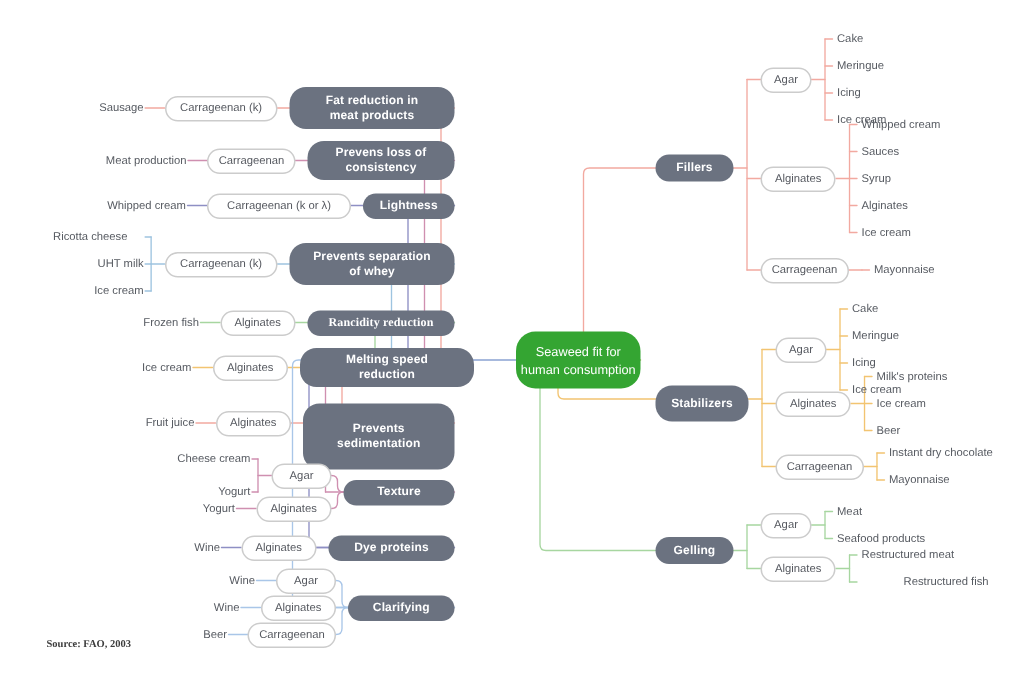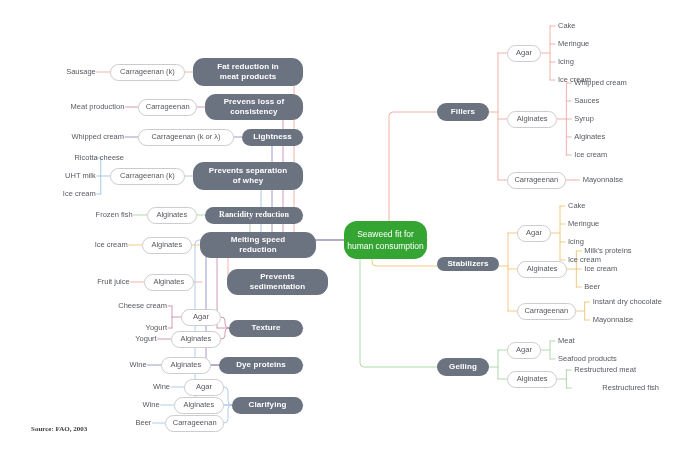--- a/index.html
+++ b/index.html
@@ -213,39 +213,39 @@
       </div>
       <div class="node pill" style="left: 138px; top: 128.5px; width: 96px; height: 17px;">Carrageenan (k or λ)</div>
       <div class="leaf r" style="right: 553px; top: 133px;">Whipped cream</div>
       <div class="node slate two" style="left: 193px; top: 162px; width: 110px; height: 28px;">
         <div>
           <div>Prevents separation</div>
           <div>of whey</div>
         </div>
       </div>
       <div class="node pill" style="left: 109.75px; top: 167.5px; width: 75.25px; height: 17px;">Carrageenan (k)</div>
-      <div class="leaf r" style="right: 553px; top: 154px;">Ricotta cheese</div>
+      <div class="leaf r" style="right: 592px; top: 154px;">Ricotta cheese</div>
       <div class="leaf r" style="right: 581.25px; top: 172px;">UHT milk</div>
       <div class="leaf r" style="right: 581.25px; top: 190px;">Ice cream</div>
       <div class="node slate" style="left: 205px; top: 206.5px; width: 98px; height: 17px; font-family: Liberation Serif, serif;">
         <div>
           <div>Rancidity reduction</div>
         </div>
       </div>
       <div class="node pill" style="left: 146.65px; top: 206.5px; width: 50.35px; height: 17px;">Alginates</div>
       <div class="leaf r" style="right: 544.35px; top: 211px;">Frozen fish</div>
       <div class="node slate two" style="left: 200px; top: 232px; width: 116px; height: 26px;">
         <div>
           <div>Melting speed</div>
           <div>reduction</div>
         </div>
       </div>
       <div class="node pill" style="left: 141.65px; top: 236.5px; width: 50.35px; height: 17px;">Alginates</div>
       <div class="leaf r" style="right: 549.35px; top: 241px;">Ice cream</div>
-      <div class="node slate two" style="left: 202px; top: 269px; width: 101px; height: 26px; margin-left: 25px;">
+      <div class="node slate two" style="left: 202px; top: 269px; width: 101px; height: 44px;">
         <div>
           <div>Prevents</div>
           <div>sedimentation</div>
         </div>
       </div>
       <div class="node pill" style="left: 143.65px; top: 273.5px; width: 50.35px; height: 17px;">Alginates</div>
       <div class="leaf r" style="right: 547.35px; top: 278px;">Fruit juice</div>
       <div class="node slate" style="left: 229px; top: 319.5px; width: 74px; height: 17px;">
         <div>
           <div>Texture</div>
@@ -287,21 +287,21 @@
       <div class="leaf" style="left: 558px; top: 58px;">Icing</div>
       <div class="leaf" style="left: 558px; top: 76px;">Ice cream</div>
       <div class="node pill" style="left: 507px; top: 110.5px; width: 50.35px; height: 17px;">Alginates</div>
       <div class="leaf" style="left: 574.35px; top: 79px;">Whipped cream</div>
       <div class="leaf" style="left: 574.35px; top: 97px;">Sauces</div>
       <div class="leaf" style="left: 574.35px; top: 115px;">Syrup</div>
       <div class="leaf" style="left: 574.35px; top: 133px;">Alginates</div>
       <div class="leaf" style="left: 574.35px; top: 151px;">Ice cream</div>
       <div class="node pill" style="left: 507px; top: 171.5px; width: 58.65px; height: 17px;">Carrageenan</div>
       <div class="leaf" style="left: 582.65px; top: 176px;">Mayonnaise</div>
-      <div class="node slate" style="left: 437px; top: 257px; width: 62px; height: 14px;">Stabilizers</div>
+      <div class="node slate" style="left: 437px; top: 257px; width: 62px; height: 24px;">Stabilizers</div>
       <div class="node pill" style="left: 517px; top: 224.5px; width: 34px; height: 17px;">Agar</div>
       <div class="leaf" style="left: 568px; top: 202px;">Cake</div>
       <div class="leaf" style="left: 568px; top: 220px;">Meringue</div>
       <div class="leaf" style="left: 568px; top: 238px;">Icing</div>
       <div class="leaf" style="left: 568px; top: 256px;">Ice cream</div>
       <div class="node pill" style="left: 517px; top: 260.5px; width: 50.35px; height: 17px;">Alginates</div>
       <div class="leaf" style="left: 584.35px; top: 247px;">Milk's proteins</div>
       <div class="leaf" style="left: 584.35px; top: 265px;">Ice cream</div>
       <div class="leaf" style="left: 584.35px; top: 283px;">Beer</div>
       <div class="node pill" style="left: 517px; top: 302.5px; width: 58.65px; height: 17px;">Carrageenan</div>

